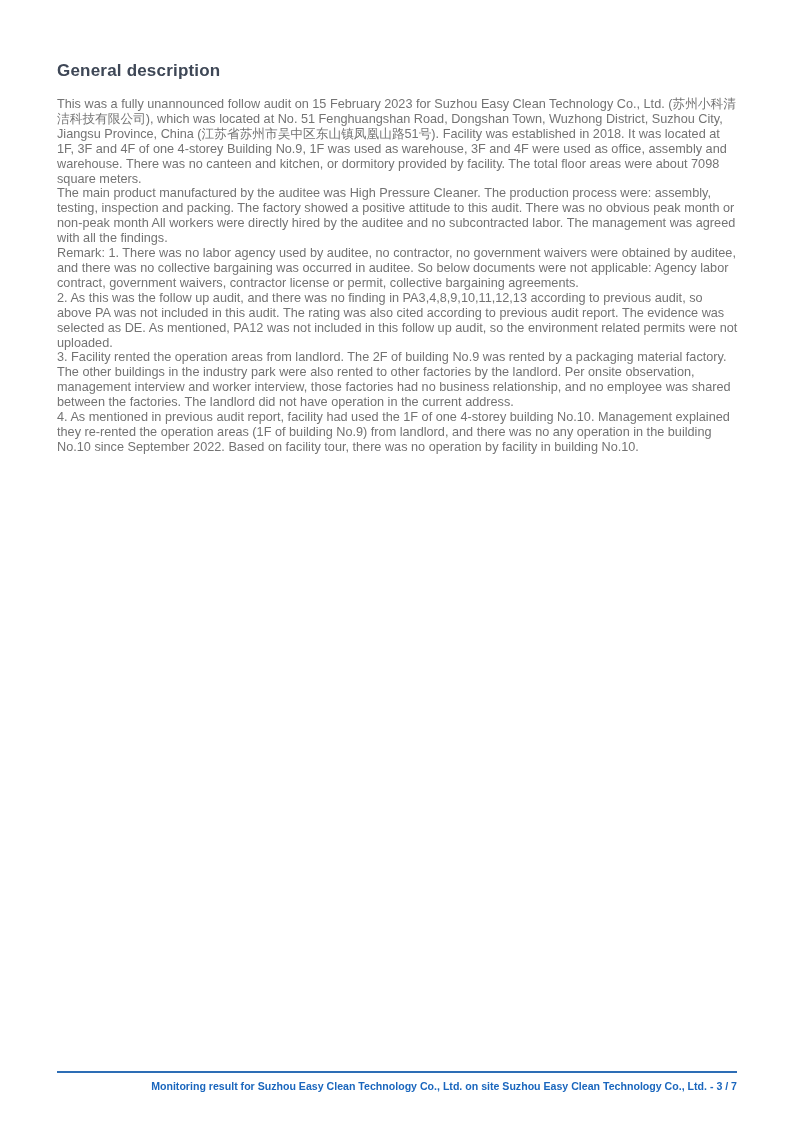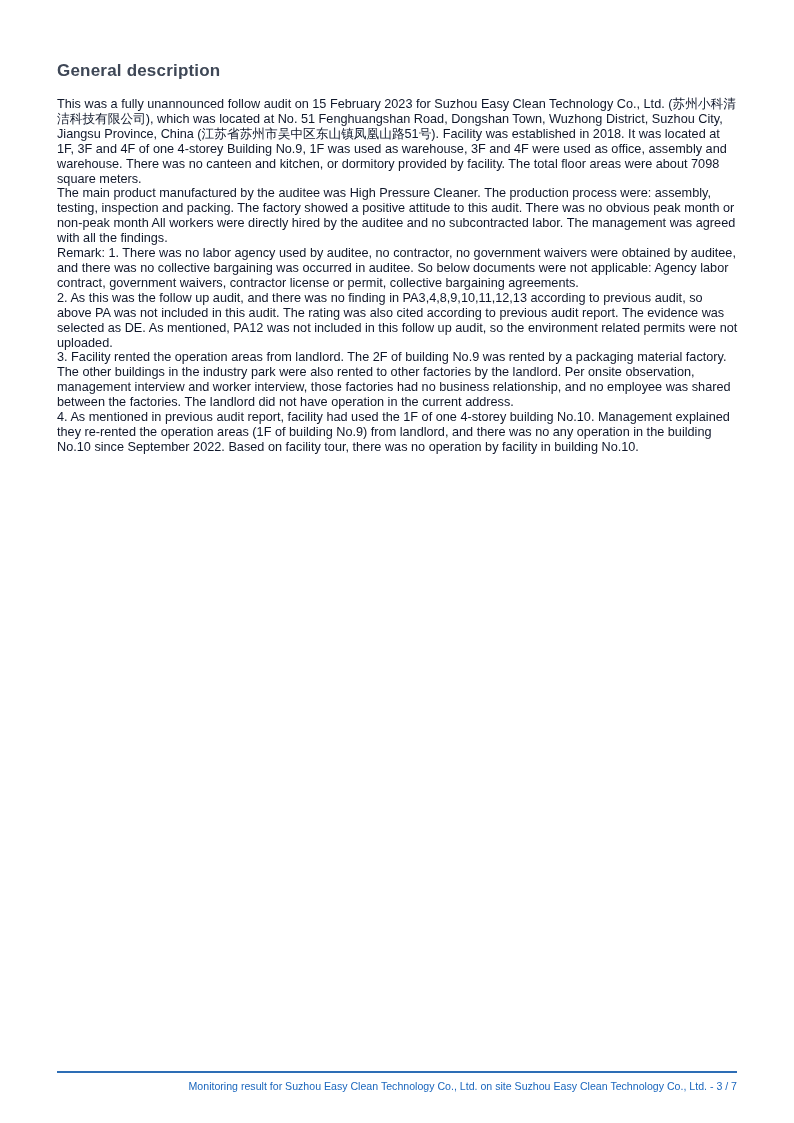--- a/index.html
+++ b/index.html
@@ -31,21 +31,21 @@
     letter-spacing: 0.2px;
     margin: 0;
   }
   .content {
     position: absolute;
     left: 57px;
     top: 97px;
     width: 682px;
     font-size: 12.7px;
     line-height: 14.9px;
-    color: #0f172a;
+    color: #737373;
     text-align: left;
   }
   .content p {
     margin: 0;
     padding: 0;
   }
   .footer {
     position: absolute;
     left: 57px;
     width: 680px;
@@ -55,20 +55,21 @@
     border: none;
     border-top: 2px solid #2d6db5;
     margin: 0;
   }
   .footer-text {
     margin-top: 7px;
     text-align: right;
     font-size: 10.6px;
     line-height: 12px;
     color: #1a66bd;
+    font-weight: bold;
   }
 </style>
 </head>
 <body>
 
 <div class="page">
 
   <h1 class="page-title">General description</h1>
 
   <div class="content">

